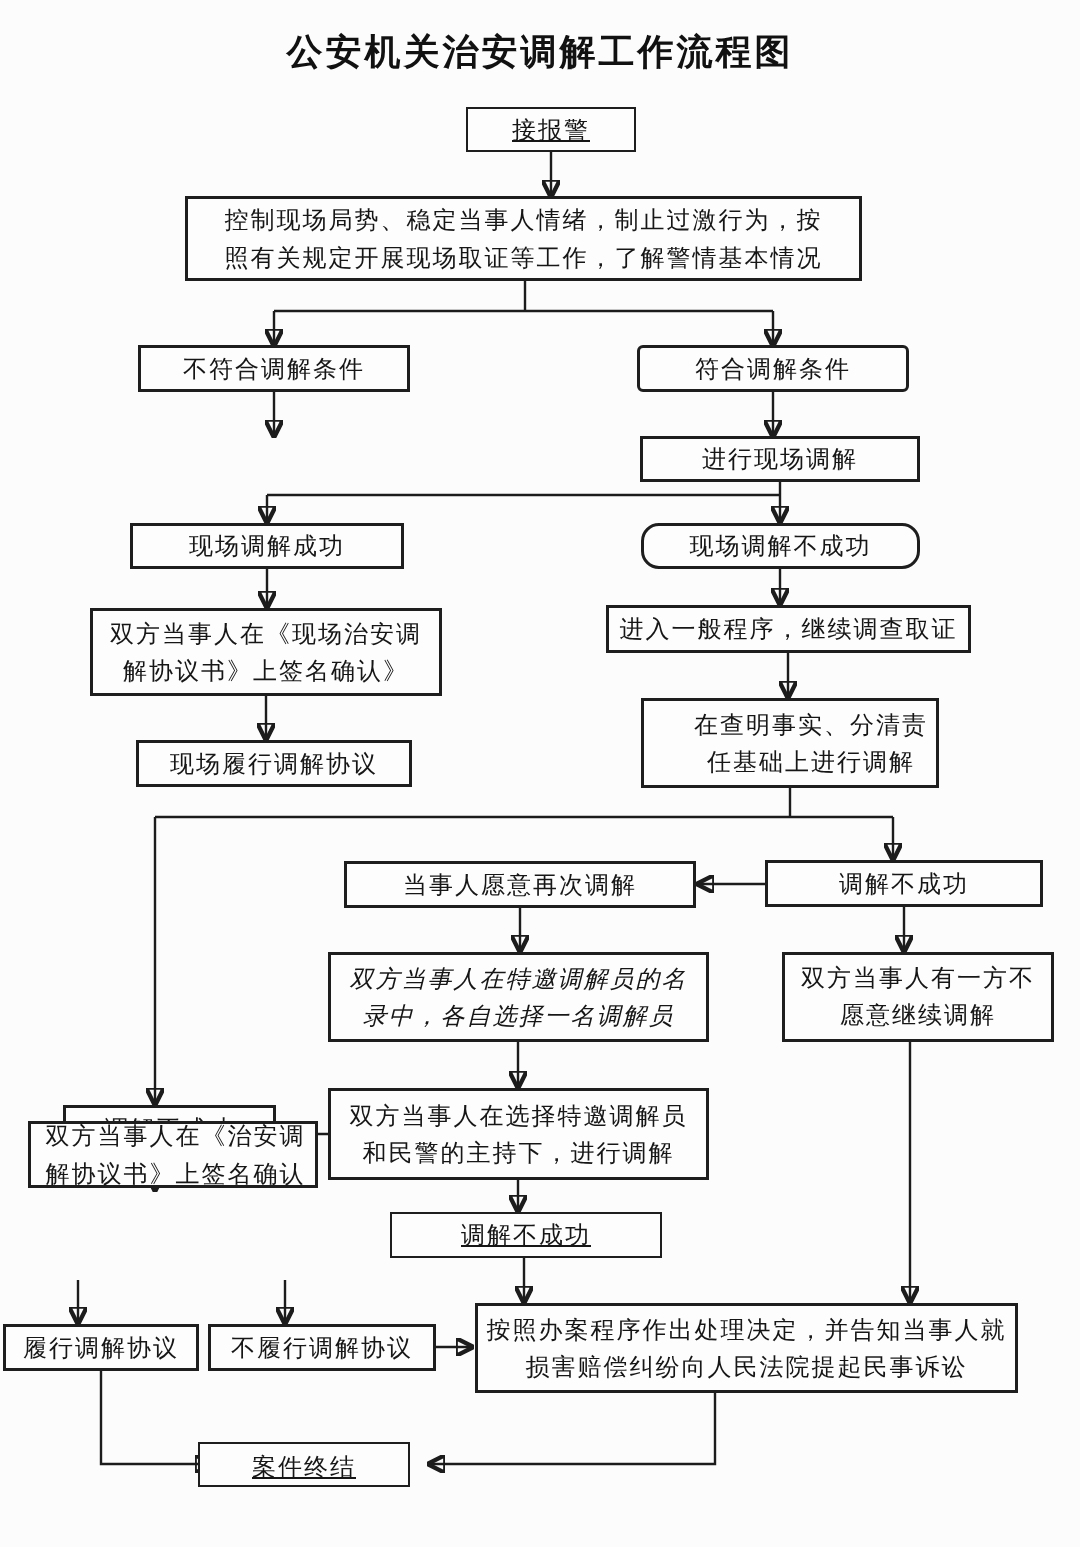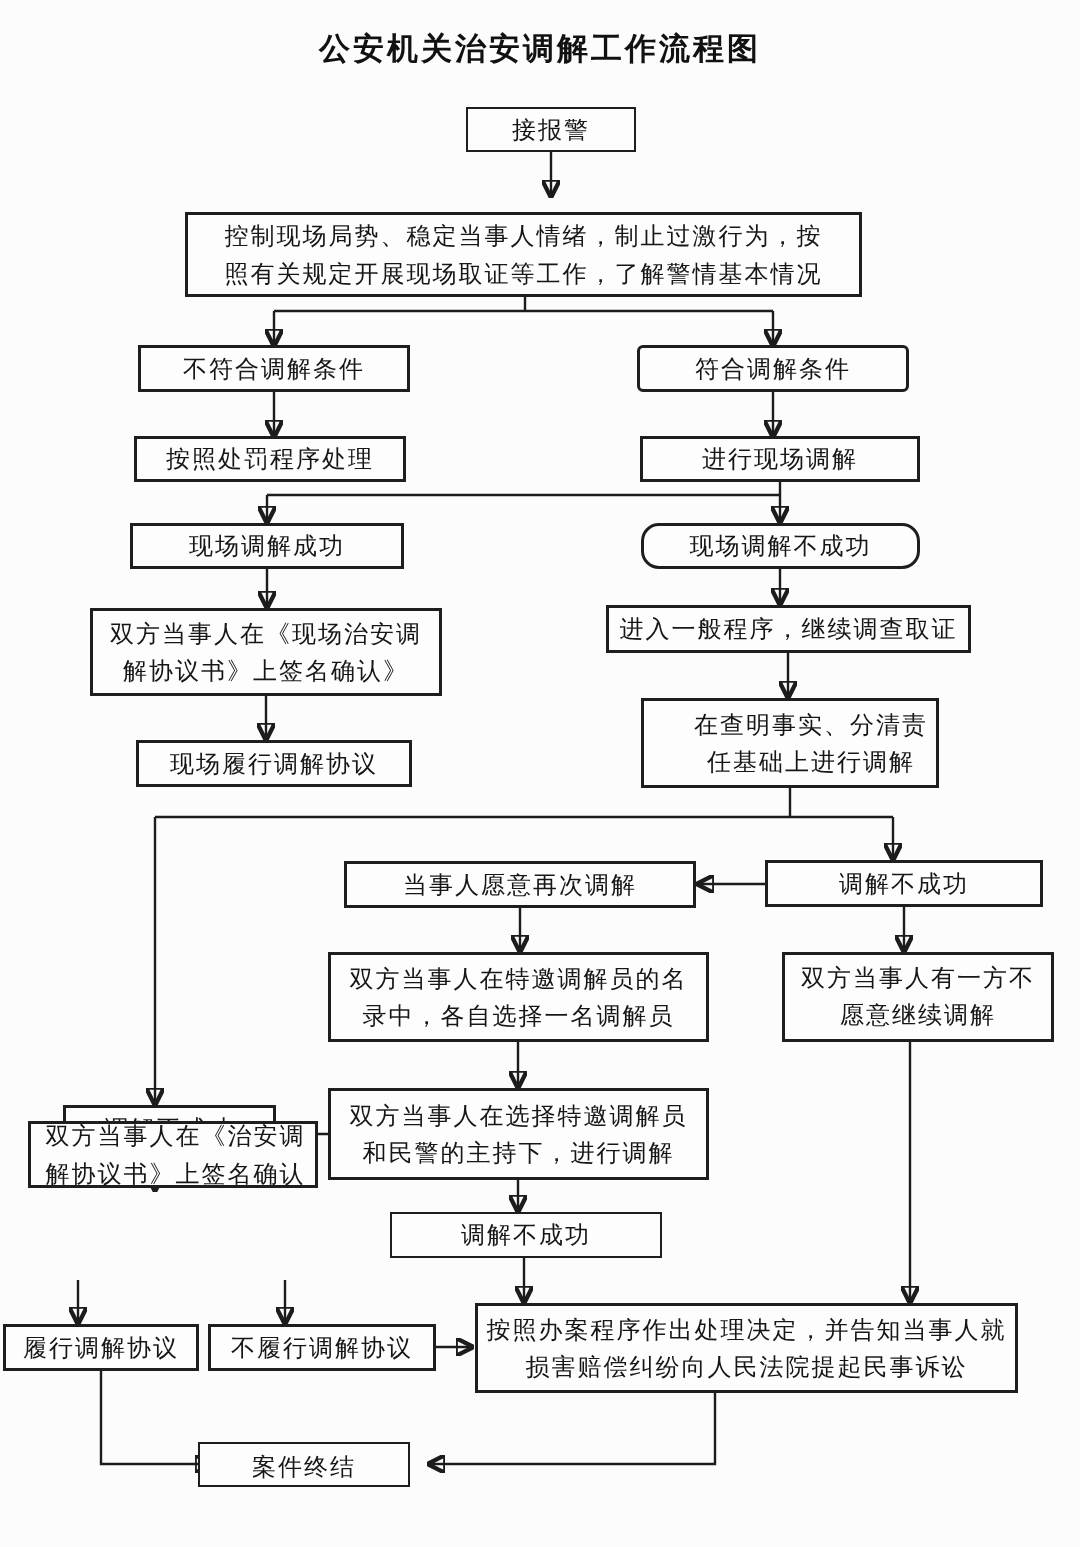--- a/index.html
+++ b/index.html
@@ -4,29 +4,29 @@
 <style>
   html,body{margin:0;padding:0;background:#f0f0f0;}
   .canvas{
     position:relative;width:1080px;height:1547px;margin:0 auto;
     background:#fcfcfc;overflow:hidden;
     font-family:"Liberation Sans","DejaVu Sans",sans-serif;
     color:#161616;
   }
   .title{
     position:absolute;left:0;top:28px;width:1080px;text-align:center;
-    font-size:31px;font-weight:bold;letter-spacing:3px;color:#111;
+    font-size:36px;font-weight:bold;letter-spacing:3px;color:#111;
   }
   .node{
     position:absolute;box-sizing:border-box;
     display:flex;align-items:center;justify-content:center;
     border:3px solid #1e1e1e;background:#fdfdfd;
     text-align:center;font-size:24px;letter-spacing:2px;line-height:1.55;
   }
-  .thin{border-width:2px;}
+  .thin{border-width:2px;text-decoration:underline;}
   .edges{position:absolute;left:0;top:0;pointer-events:none;}
   .edges path{stroke:#1c1c1c;stroke-width:2.4;fill:none;}
 </style>
 </head>
 <body>
 
 <div class="canvas">
 
   <div class="title">公安机关治安调解工作流程图</div>
 
@@ -117,35 +117,32 @@
     </g>
     <g>
       <path d="M101,1371 V1464 H210" marker-end="url(#arr)"></path>
     </g>
   </svg>
 
   <div class="node thin" style="left:466px;top:107px;width:170px;height:45px;">
     <span>接报警</span>
   </div>
 
-  <div class="node" style="left:185px;top:196px;width:677px;height:85px;margin-top:16px;">
+  <div class="node" style="left:185px;top:196px;width:677px;height:85px;">
     <span style="max-width:605px;">控制现场局势、稳定当事人情绪，制止过激行为，按照有关规定开展现场取证等工作，了解警情基本情况</span>
   </div>
 
   <div class="node" style="left:138px;top:345px;width:272px;height:47px;">
     <span>不符合调解条件</span>
   </div>
 
   <div class="node" style="left:637px;top:345px;width:272px;height:47px;border-radius:6px;">
     <span>符合调解条件</span>
   </div>
 
-  <div class="node" style="left:134px;top:436px;width:272px;height:46px;">
-    <span>按照处罚程序处理</span>
-  </div>
 
   <div class="node" style="left:640px;top:436px;width:280px;height:46px;">
     <span>进行现场调解</span>
   </div>
 
   <div class="node" style="left:130px;top:523px;width:274px;height:46px;">
     <span>现场调解成功</span>
   </div>
 
   <div class="node" style="left:641px;top:523px;width:279px;height:46px;border-radius:18px;">
@@ -169,21 +166,21 @@
   </div>
 
   <div class="node" style="left:344px;top:861px;width:352px;height:47px;">
     <span>当事人愿意再次调解</span>
   </div>
 
   <div class="node" style="left:765px;top:860px;width:278px;height:47px;">
     <span>调解不成功</span>
   </div>
 
-  <div class="node" style="left:328px;top:952px;width:381px;height:90px;">
+  <div class="node" style="left:328px;top:952px;width:381px;height:90px;font-style:italic;">
     <span style="max-width:345px;">双方当事人在特邀调解员的名录中，各自选择一名调解员</span>
   </div>
 
   <div class="node" style="left:782px;top:952px;width:272px;height:90px;">
     <span style="max-width:240px;font-family:Liberation Serif, serif;">双方当事人有一方不愿意继续调解</span>
   </div>
 
   <div class="node" style="left:63px;top:1105px;width:213px;height:47px;">
     <span>调解不成功</span>
   </div>

